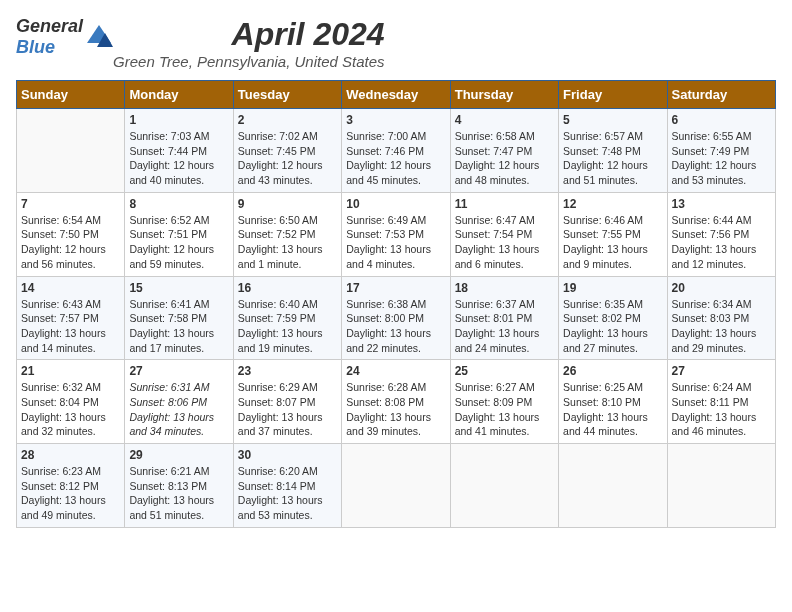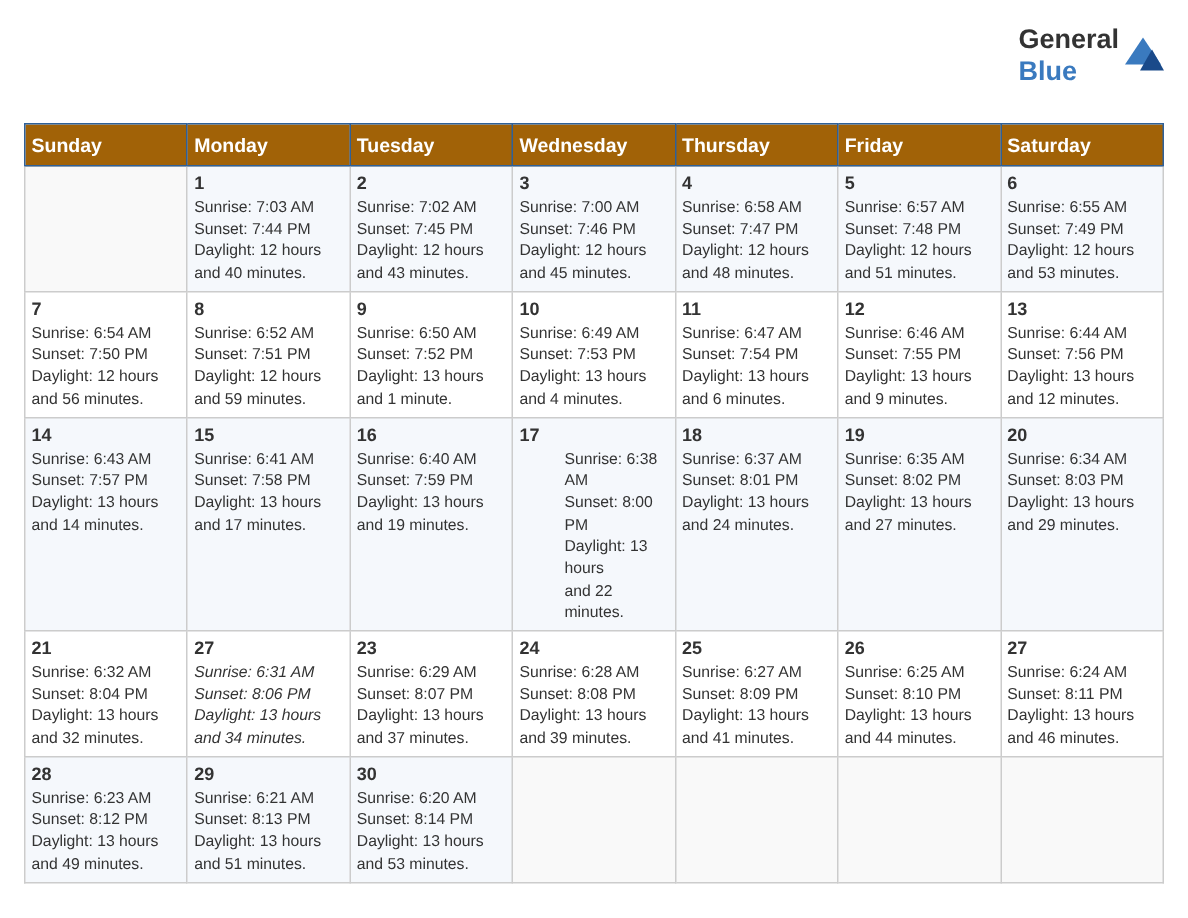--- a/index.html
+++ b/index.html
@@ -5,23 +5,24 @@
     * { box-sizing: border-box; margin: 0; padding: 0; }
     body {
       font-family: Arial, sans-serif;
       background: #fff;
       width: 792px;
       min-height: 612px;
       padding: 16px;
     }
     .header {
       display: flex;
-      justify-content: flex-end;
+      justify-content: flex-start;
       align-items: flex-start;
-      margin-bottom: 24px;
+      margin-bottom: 10px;
+      font-style: italic;
     }
     .logo {
       display: flex;
       align-items: center;
     }
     .logo-text-general {
       font-size: 18px;
       font-weight: bold;
       color: #333;
     }
@@ -98,20 +99,24 @@
   <div class="logo">
     <div>
       <span class="logo-text-general">General</span><br>
       <span class="logo-text-blue">Blue</span>
     </div>
     <svg class="logo-icon" viewBox="0 0 28 28">
       <polygon points="14,2 26,20 2,20" fill="#3a7abf"></polygon>
       <polygon points="20,10 28,24 12,24" fill="#1a4a8a"></polygon>
     </svg>
   </div>
+  <div class="title-block">
+    <div class="main-title">April 2024</div>
+    <div class="subtitle">Green Tree, Pennsylvania, United States</div>
+  </div>
 </div>
 
 <table class="calendar">
   <thead>
     <tr>
     <th>Sunday</th>
         <th>Monday</th>
         <th>Tuesday</th>
         <th>Wednesday</th>
         <th>Thursday</th>
@@ -233,21 +238,21 @@
         </td>
         <td>
           <span class="day-number">16</span>
           <div class="day-detail" style="white-space: pre-line;">Sunrise: 6:40 AM
 Sunset: 7:59 PM
 Daylight: 13 hours
 and 19 minutes.</div>
         </td>
         <td>
           <span class="day-number">17</span>
-          <div class="day-detail" style="white-space: pre-line; margin-left: 30px;">Sunrise: 6:38 AM
+          <div class="day-detail" style="white-space: pre-line;">Sunrise: 6:38 AM
 Sunset: 8:00 PM
 Daylight: 13 hours
 and 22 minutes.</div>
         </td>
         <td>
           <span class="day-number">18</span>
           <div class="day-detail" style="white-space: pre-line;">Sunrise: 6:37 AM
 Sunset: 8:01 PM
 Daylight: 13 hours
 and 24 minutes.</div>

